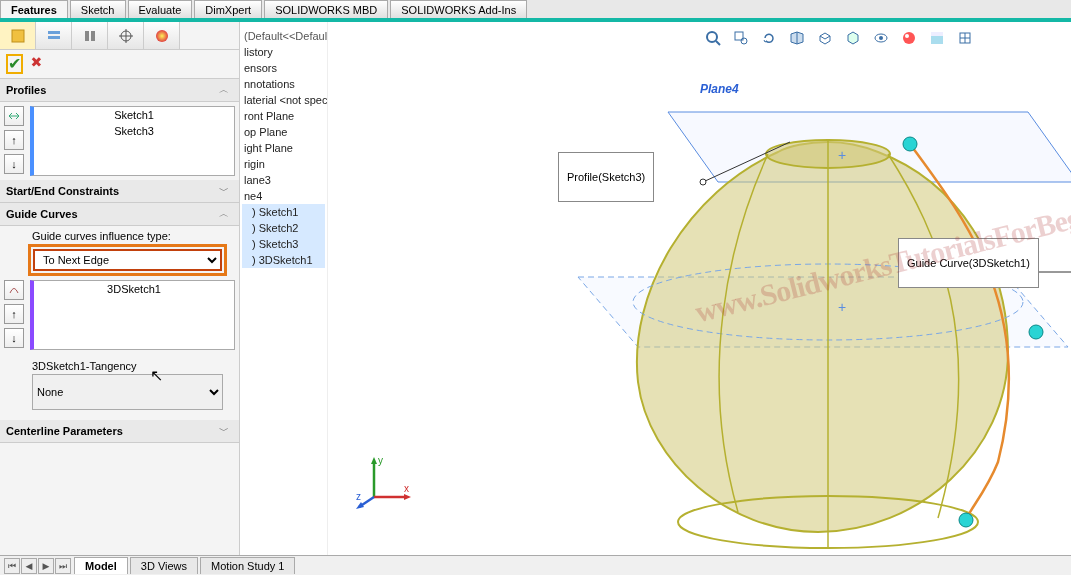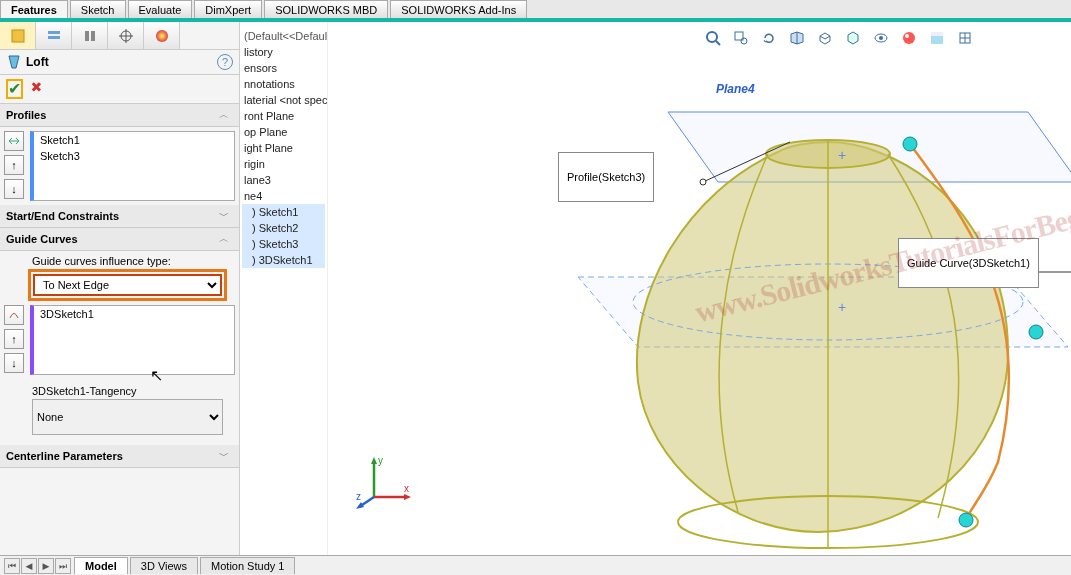--- a/index.html
+++ b/index.html
@@ -34,21 +34,21 @@
 .section-head { display: flex; align-items: center; padding: 4px 6px; background: #e9e9e9; border-bottom: 1px solid #ccc; cursor: pointer; }
 .section-head .label { flex: 1; font-weight: bold; font-size: 11px; }
 .chev { width: 14px; color: #666; font-size: 10px; }
 
 .profiles-body { display: flex; padding: 4px; }
 .side-icons { width: 22px; display: flex; flex-direction: column; gap: 4px; }
 .side-btn { width: 20px; height: 20px; border: 1px solid #999; background: linear-gradient(#fff,#eee); display: flex; align-items: center; justify-content: center; cursor: pointer; font-size: 11px; }
 .list-box { flex: 1; background: #fff; border: 1px solid #aaa; margin-left: 4px; min-height: 70px; }
 .list-box.blue-edge { border-left: 4px solid #4a90ff; }
 .list-box.purple-edge { border-left: 4px solid #8a4aff; }
-.list-item { padding: 2px 6px; cursor: pointer; font-size: 11px; }
+.list-item { padding: 2px 6px; cursor: pointer; font-size: 11px; text-align: center; }
 
 .guide-type-label { padding: 4px 8px 2px 32px; font-size: 11px; }
 .guide-select-wrap { margin: 0 12px 0 28px; border: 3px solid #e67817; padding: 2px; }
 .guide-select { width: 100%; height: 22px; border: 2px solid #c2410c; background: #fff; font-size: 11px; padding: 0 4px; }
 
 .tangency-label { padding: 6px 8px 2px 32px; font-size: 11px; }
 .tangency-select { margin: 0 12px 0 32px; width: calc(100% - 48px); height: 36px; border: 1px solid #aaa; background: #f0f0f0; font-size: 11px; }
 
 
 .tree { width: 88px; background: #fff; padding: 6px 2px; border-right: 1px solid #eee; font-size: 11px; overflow: hidden; }
@@ -126,27 +126,20 @@
             <defs>
               <radialGradient id="g">
                 <stop offset="0" stop-color="#fff25a"></stop>
                 <stop offset="1" stop-color="#e04040"></stop>
               </radialGradient>
             </defs>
           </svg>
         </div>
     </div>
 
-    <div class="feature-header">
-      <svg class="icon" viewBox="0 0 16 16">
-          <path d="M3 2 L13 2 L10 14 L6 14 Z" fill="#6bbde8" stroke="#2a6a8a"></path>
-        </svg>
-      <span class="title">Loft</span>
-      <span class="help-icon">?</span>
-    </div>
 
     <div class="confirm-row">
       <span class="ok-highlight"><span class="ok-btn">✔</span></span>
       <span class="cancel-btn">✖</span>
     </div>
 
     <div class="panel-scroll">
       
       <div class="section-head">
         <span class="label">Profiles</span>
@@ -327,21 +320,21 @@
       <circle cx="448" cy="190" r="3" fill="#fff" stroke="#333"></circle>
 
       <circle cx="372" cy="62" r="7" fill="#2ad4d4" stroke="#0a8888"></circle>
       <circle cx="498" cy="250" r="7" fill="#2ad4d4" stroke="#0a8888"></circle>
       <circle cx="428" cy="438" r="7" fill="#2ad4d4" stroke="#0a8888"></circle>
 
       <text x="300" y="78" fill="#5a8de0" font-size="14">+</text>
       <text x="300" y="230" fill="#5a8de0" font-size="14">+</text>
     </svg>
 
-    <div class="plane-label" style="left:388px; top:60px;font-style:italic;">Plane4</div>
+    <div class="plane-label" style="left:372px; top:60px;font-style:italic;">Plane4</div>
 
     <div class="label-box" style="left:230px; top:130px;">Profile(Sketch3)</div>
     <div class="label-box" style="left:570px; top:216px;">Guide Curve(3DSketch1)</div>
 
     <div class="watermark">www.SolidworksTutorialsForBeginners.com</div>
 
     <div class="triad">
       <svg viewBox="0 0 60 60">
         <line x1="20" y1="45" x2="20" y2="10" stroke="#2a9a2a" stroke-width="2.5"></line>
         <polygon points="20,5 17,12 23,12" fill="#2a9a2a"></polygon>

